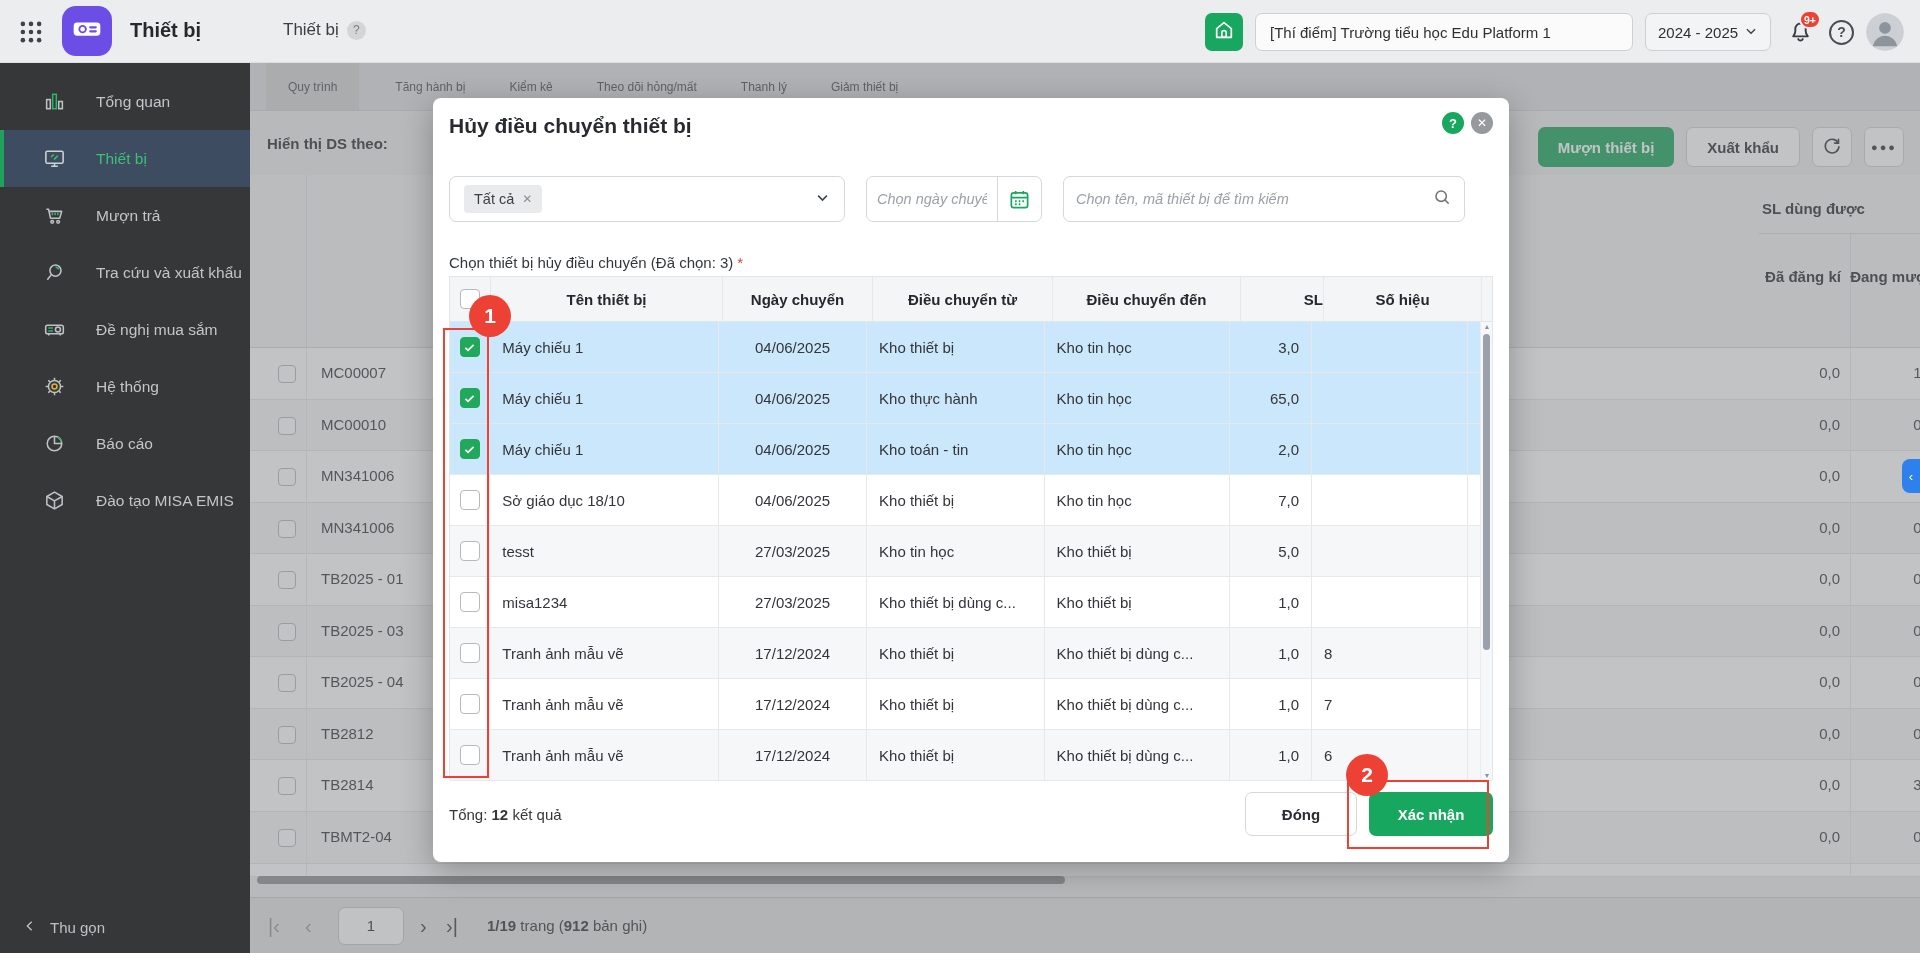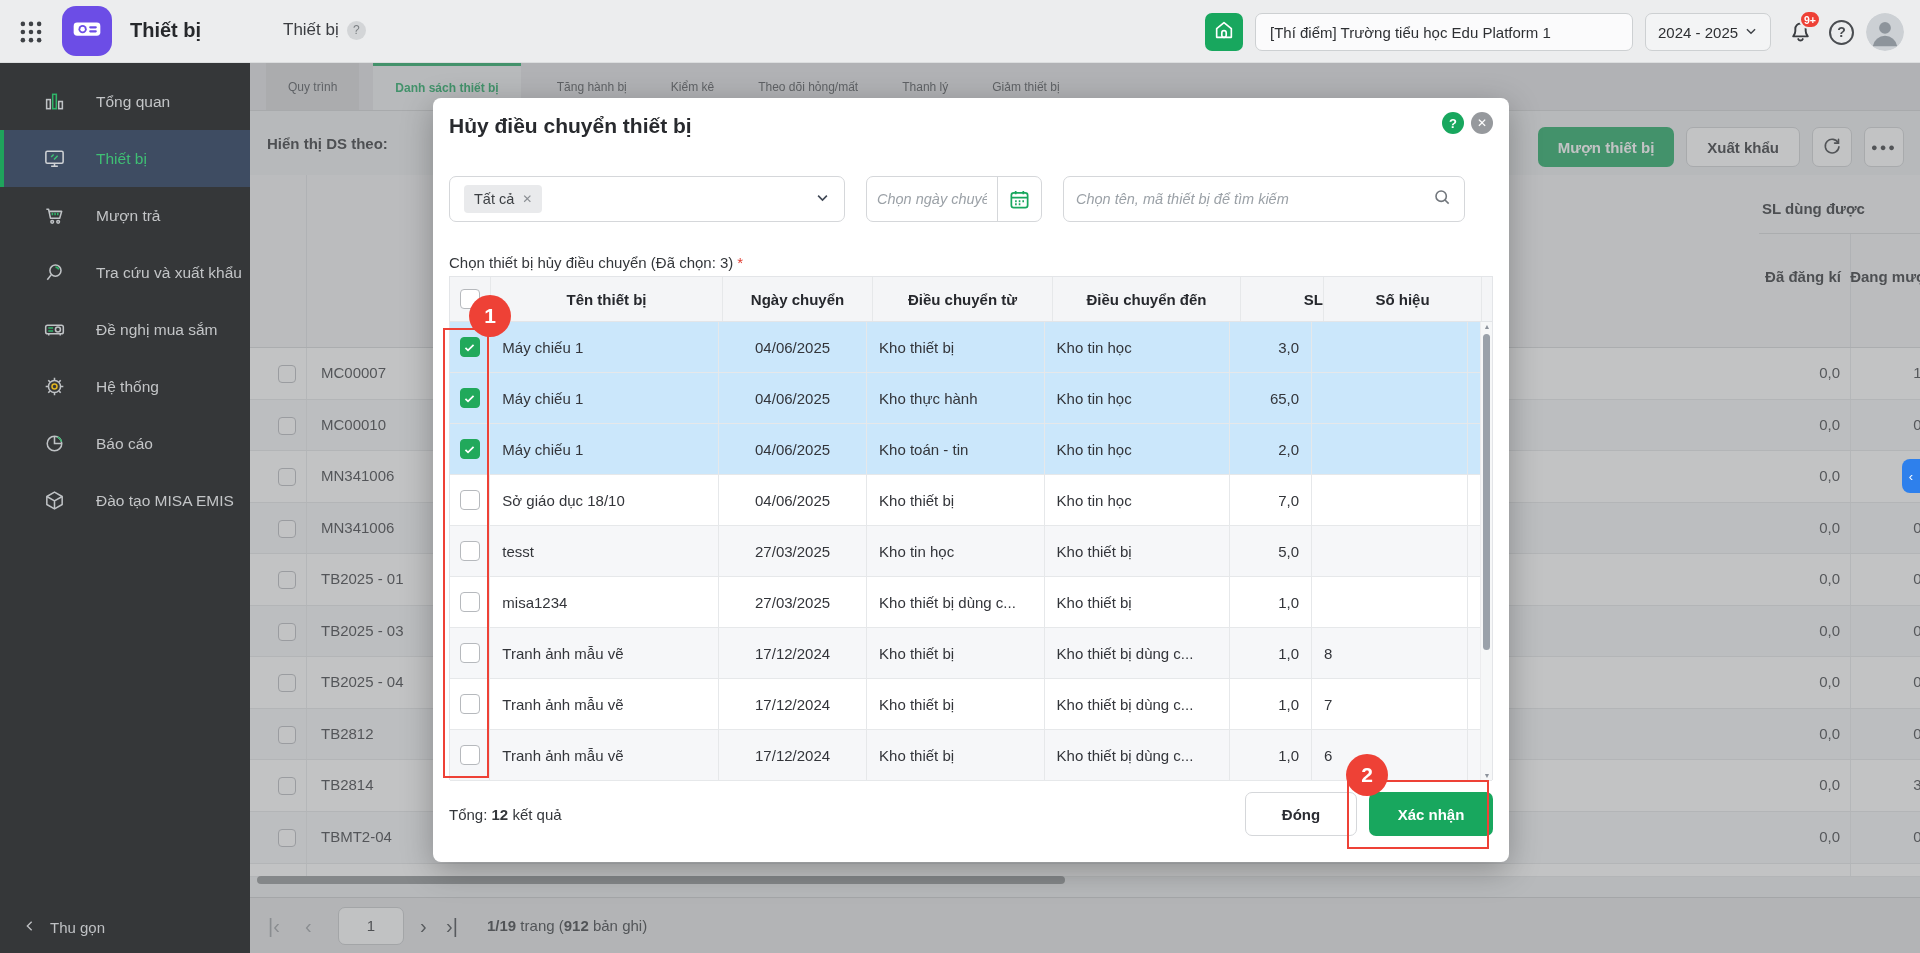--- a/index.html
+++ b/index.html
@@ -307,21 +307,20 @@
     <div class="collapse">
       <span><svg width="16" height="16" viewBox="0 0 24 24" fill="none" stroke="#bfc1c4" stroke-width="2">
             <path d="M14.5 5.5 8 12l6.5 6.5"></path>
           </svg></span>
       <span>Thu gọn</span>
     </div>
   </div>
 
   <div class="tabbar">
     <div class="tab first">Quy trình</div>
-    <div class="tab active">Danh sách thiết bị</div>
     <div class="tab">Tăng hành bị</div>
     <div class="tab">Kiểm kê</div>
     <div class="tab">Theo dõi hỏng/mất</div>
     <div class="tab">Thanh lý</div>
     <div class="tab">Giảm thiết bị</div>
   </div>
 
   <div class="toolbar">
     <span class="display-label">Hiển thị DS theo:</span>
     <div class="toolbar-btns">

